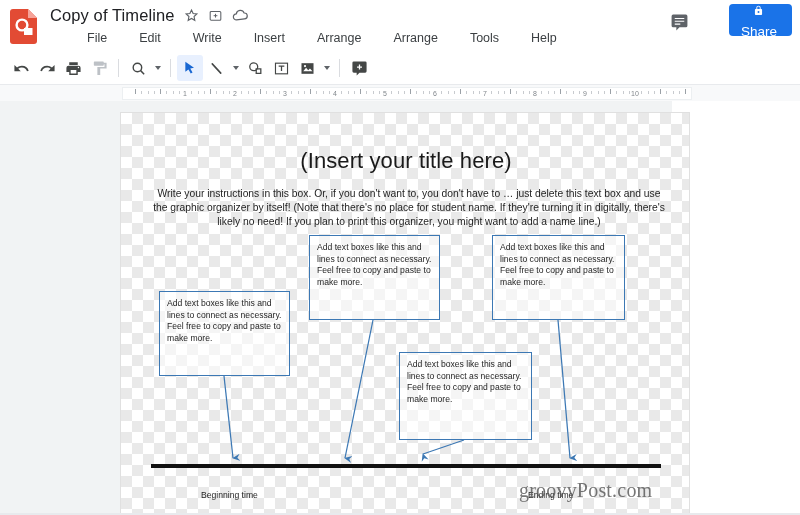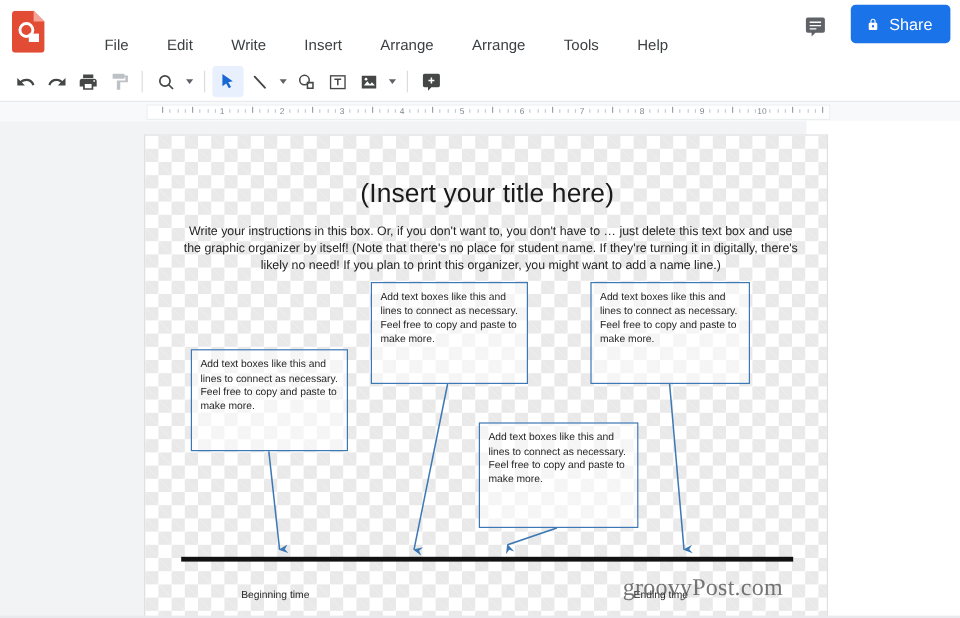--- a/index.html
+++ b/index.html
@@ -52,20 +52,21 @@
     color: #5f6368;
   }
   .share-btn {
     position: absolute; right: 8px; top: 4px;
     height: 32px; padding: 0 15px 0 12px;
     background: #1a73e8; color: #ffffff;
     border: none; border-radius: 4px;
     display: flex; align-items: center; gap: 7px;
     font-size: 13.5px; font-family: "Liberation Sans", sans-serif;
     cursor: pointer;
+    flex-direction: column;
   }
 
   
   .toolbar {
     position: absolute; left: 0; top: 52px; width: 800px; height: 32px;
     background: #ffffff; display: flex; align-items: center; padding-left: 8px;
   }
   .tb-btn {
     width: 26px; height: 26px; border-radius: 3px;
     display: flex; align-items: center; justify-content: center;
@@ -177,20 +178,39 @@
 
     <div class="app-logo">
       <svg width="30" height="35" viewBox="0 0 30 35">
         <path d="M3 0h15l9 9v23a3 3 0 0 1-3 3H3a3 3 0 0 1-3-3V3a3 3 0 0 1 3-3z" fill="#e24b34"></path>
         <path d="M18 0l9 9h-9V0z" fill="#f6a399"></path>
         <circle cx="12" cy="16" r="5.4" fill="none" stroke="#ffffff" stroke-width="2.4"></circle>
         <rect x="14" y="19" width="8.5" height="7" fill="#ffffff"></rect>
       </svg>
     </div>
 
+    <div class="title-row">
+      <span class="doc-title">Copy of Timeline</span>
+      <span class="hicon">
+        <svg width="15" height="15" viewBox="0 0 24 24" fill="none" stroke="#5f6368" stroke-width="1.8">
+          <path d="M12 3.2l2.6 5.6 6 .7-4.5 4.2 1.2 6-5.3-3-5.3 3 1.2-6L3.4 9.5l6-.7z"></path>
+        </svg>
+      </span>
+      <span class="hicon">
+        <svg width="15" height="15" viewBox="0 0 24 24" fill="none" stroke="#5f6368" stroke-width="1.7">
+          <rect x="3.5" y="5.5" width="17" height="14" rx="1.6"></rect>
+          <path d="M12 9.3v6M9 12.3h6" stroke-width="1.6"></path>
+        </svg>
+      </span>
+      <span class="hicon">
+        <svg width="17" height="15" viewBox="0 0 24 20" fill="none" stroke="#5f6368" stroke-width="1.7">
+          <path d="M6.4 16.2a4.3 4.3 0 0 1-.3-8.6 5.7 5.7 0 0 1 11-1.1 4.2 4.2 0 0 1 .5 8.4z" stroke-linejoin="round"></path>
+        </svg>
+      </span>
+    </div>
 
     <div class="menubar">
       <span class="menu-item">File</span>
       <span class="menu-item">Edit</span>
       <span class="menu-item">Write</span>
       <span class="menu-item">Insert</span>
       <span class="menu-item">Arrange</span>
       <span class="menu-item">Arrange</span>
       <span class="menu-item">Tools</span>
       <span class="menu-item">Help</span>

